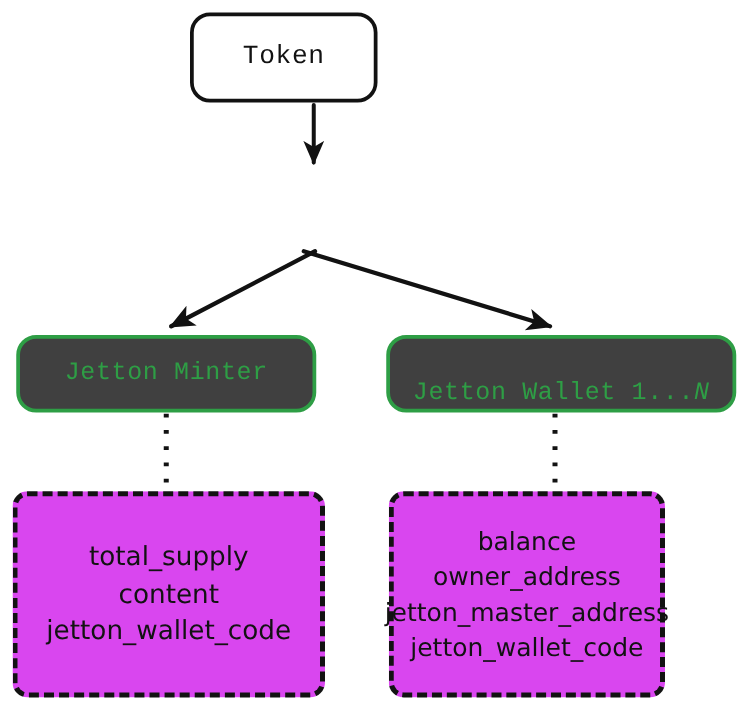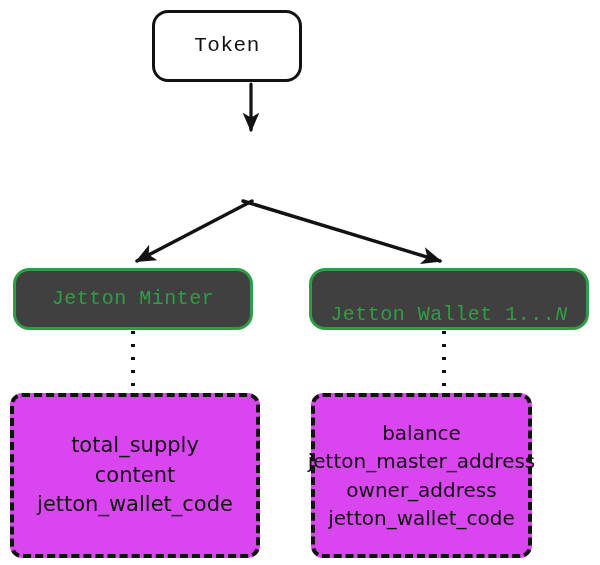--- a/index.html
+++ b/index.html
@@ -142,18 +142,18 @@
   </div>
 
   <div class="node node-attrs" id="attrs-minter">
     <span class="attr-line">total_supply</span>
     <span class="attr-line">content</span>
     <span class="attr-line">jetton_wallet_code</span>
   </div>
 
   <div class="node node-attrs" id="attrs-wallet">
     <span class="attr-line">balance</span>
+    <span class="attr-line">owner_address</span>
     <span class="attr-line">jetton_master_address</span>
-    <span class="attr-line">owner_address</span>
     <span class="attr-line">jetton_wallet_code</span>
   </div>
 
 </div>
 
 </body></html>

